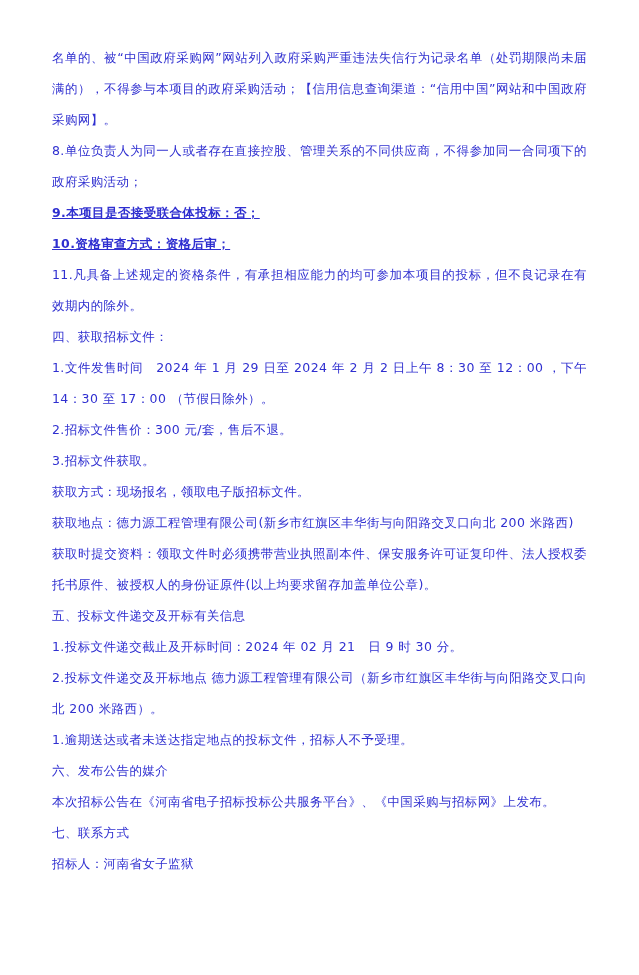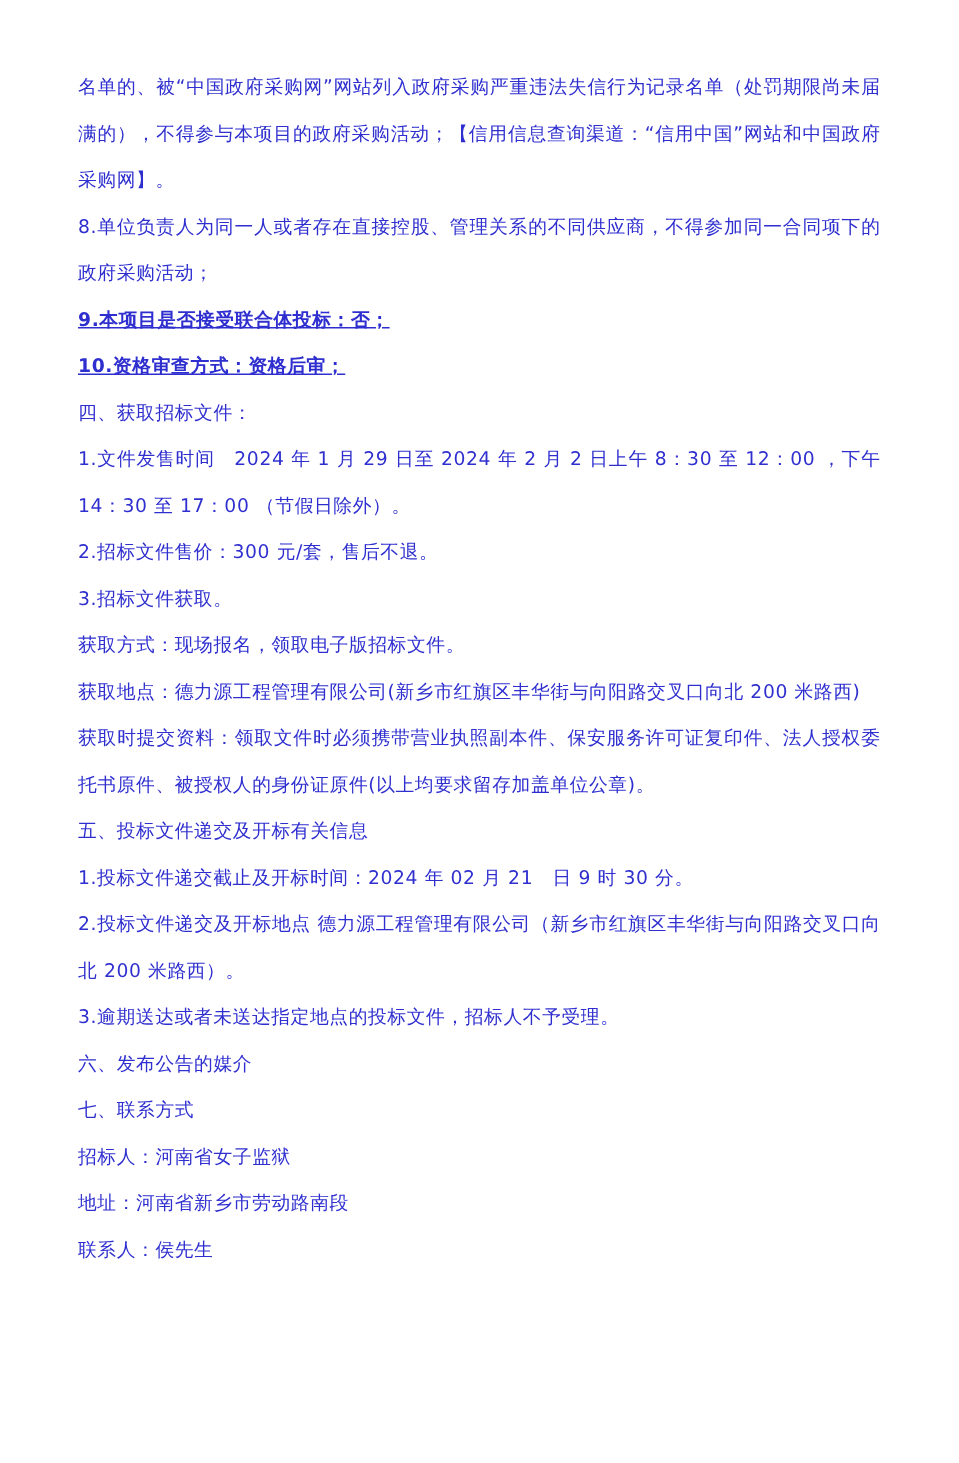--- a/index.html
+++ b/index.html
@@ -38,30 +38,32 @@
 </style>
 </head>
 <body>
 
 <div id="page">
   <div class="doc-body">
     <p class="para">名单的、被“中国政府采购网”网站列入政府采购严重违法失信行为记录名单（处罚期限尚未届满的），不得参与本项目的政府采购活动；【信用信息查询渠道：“信用中国”网站和中国政府采购网】。</p>
     <p class="para">8.单位负责人为同一人或者存在直接控股、管理关系的不同供应商，不得参加同一合同项下的政府采购活动；</p>
     <p class="para bold">9.本项目是否接受联合体投标：否；</p>
     <p class="para bold">10.资格审查方式：资格后审；</p>
+    <p class="para">11.凡具备上述规定的资格条件，有承担相应能力的均可参加本项目的投标，但不良记录在有效期内的除外。</p>
     <p class="para">四、获取招标文件：</p>
     <p class="para">1.文件发售时间　2024 年 1 月 29 日至 2024 年 2 月 2 日上午 8：30 至 12：00 ，下午 14：30 至 17：00 （节假日除外）。</p>
     <p class="para">2.招标文件售价：300 元/套，售后不退。</p>
     <p class="para">3.招标文件获取。</p>
     <p class="para">获取方式：现场报名，领取电子版招标文件。</p>
     <p class="para">获取地点：德力源工程管理有限公司(新乡市红旗区丰华街与向阳路交叉口向北 200 米路西)</p>
     <p class="para">获取时提交资料：领取文件时必须携带营业执照副本件、保安服务许可证复印件、法人授权委托书原件、被授权人的身份证原件(以上均要求留存加盖单位公章)。</p>
     <p class="para">五、投标文件递交及开标有关信息</p>
     <p class="para">1.投标文件递交截止及开标时间：2024 年 02 月 21　日 9 时 30 分。</p>
     <p class="para">2.投标文件递交及开标地点 德力源工程管理有限公司（新乡市红旗区丰华街与向阳路交叉口向北 200 米路西）。</p>
-    <p class="para">3.逾期送达或者未送达指定地点的投标文件，招标人不予受理。</p>
+    <p class="para">1.逾期送达或者未送达指定地点的投标文件，招标人不予受理。</p>
     <p class="para">六、发布公告的媒介</p>
+    <p class="para">本次招标公告在《河南省电子招标投标公共服务平台》、《中国采购与招标网》上发布。</p>
     <p class="para">七、联系方式</p>
     <p class="para">招标人：河南省女子监狱</p>
     <p class="para">地址：河南省新乡市劳动路南段</p>
     <p class="para">联系人：侯先生</p>
   </div>
 </div>
 
 </body></html>

